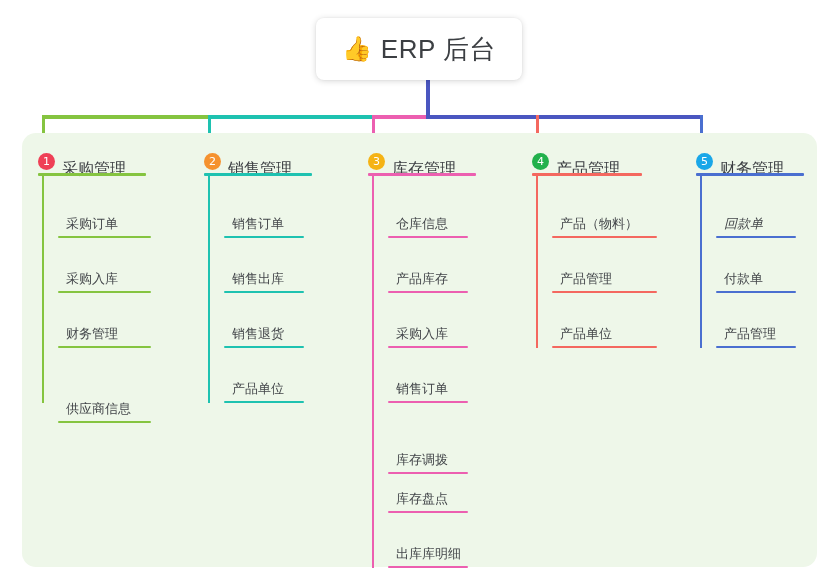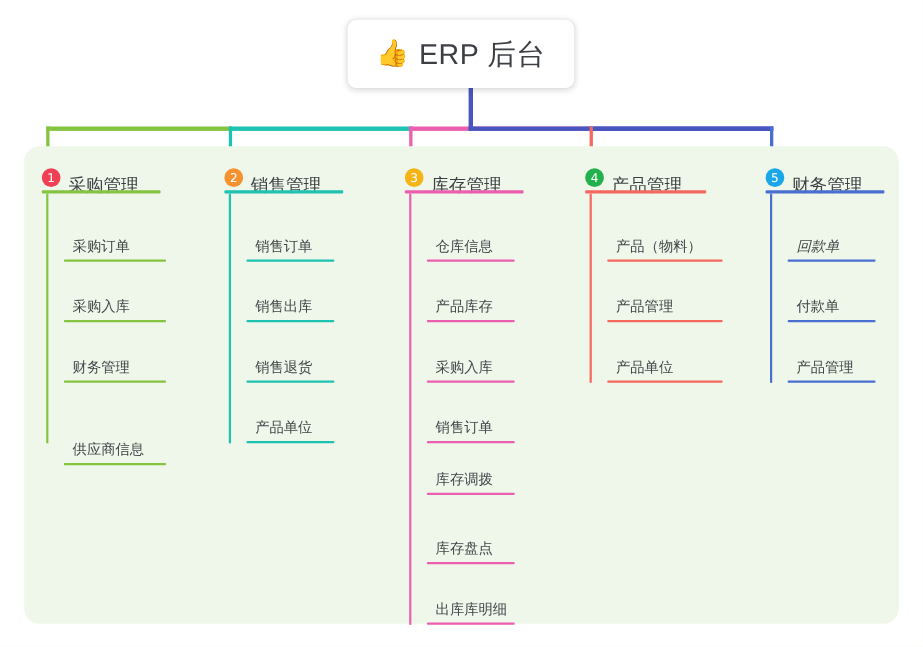--- a/index.html
+++ b/index.html
@@ -155,21 +155,21 @@
           <div class="leaf-rule" style="width: 80px; background: rgb(236, 95, 176);"></div>
         </div>
         <div class="leaf" style="top: 185px; width: 80px; height: 30px;">
           <span class="leaf-label">采购入库</span>
           <div class="leaf-rule" style="width: 80px; background: rgb(236, 95, 176);"></div>
         </div>
         <div class="leaf" style="top: 240px; width: 80px; height: 30px;">
           <span class="leaf-label">销售订单</span>
           <div class="leaf-rule" style="width: 80px; background: rgb(236, 95, 176);"></div>
         </div>
-        <div class="leaf" style="top: 287px; width: 80px; height: 30px; text-align: center;">
+        <div class="leaf" style="top: 311px; width: 80px; height: 30px; text-align: center;">
           <span class="leaf-label">库存调拨</span>
           <div class="leaf-rule" style="width: 80px; background: rgb(236, 95, 176);"></div>
         </div>
         <div class="leaf" style="top: 350px; width: 80px; height: 30px;">
           <span class="leaf-label">库存盘点</span>
           <div class="leaf-rule" style="width: 80px; background: rgb(236, 95, 176);"></div>
         </div>
         <div class="leaf" style="top: 405px; width: 80px; height: 30px;">
           <span class="leaf-label">出库库明细</span>
           <div class="leaf-rule" style="width: 80px; background: rgb(236, 95, 176);"></div>

